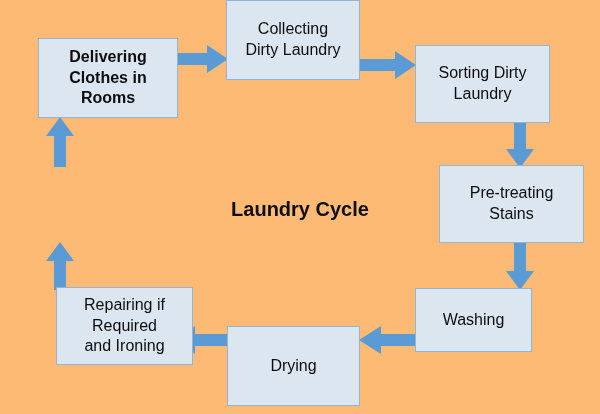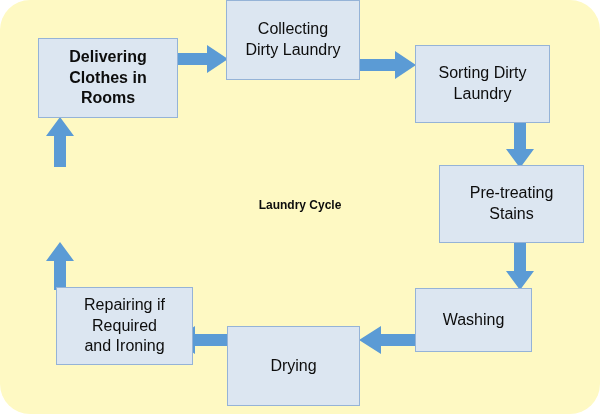--- a/index.html
+++ b/index.html
@@ -10,43 +10,42 @@
     width: 600px;
     height: 414px;
     background: #ffffff;
     font-family: "Liberation Sans", sans-serif;
     overflow: hidden;
   }
   #diagram {
     position: relative;
     width: 600px;
     height: 414px;
-    background: #fef9c3;
-    border-radius: 30px;
+    background: #fdba74;
   }
   .node {
     position: absolute;
     box-sizing: border-box;
     background: #dce6f1;
     border: 1px solid #95b3d7;
     display: flex;
     align-items: center;
     justify-content: center;
     text-align: center;
     color: #0d0d0d;
     font-size: 16px;
     line-height: 1.30;
     font-family: "Liberation Sans", sans-serif;
     padding: 2px 4px;
     white-space: pre-line;
   }
   .center-label {
     position: absolute;
     font-weight: bold;
-    font-size: 12px;
+    font-size: 20px;
     color: #0d0d0d;
     text-align: center;
     font-family: "Liberation Sans", sans-serif;
     white-space: nowrap;
   }
   .arrow-svg {
     position: absolute;
     overflow: visible;
     pointer-events: none;
   }

